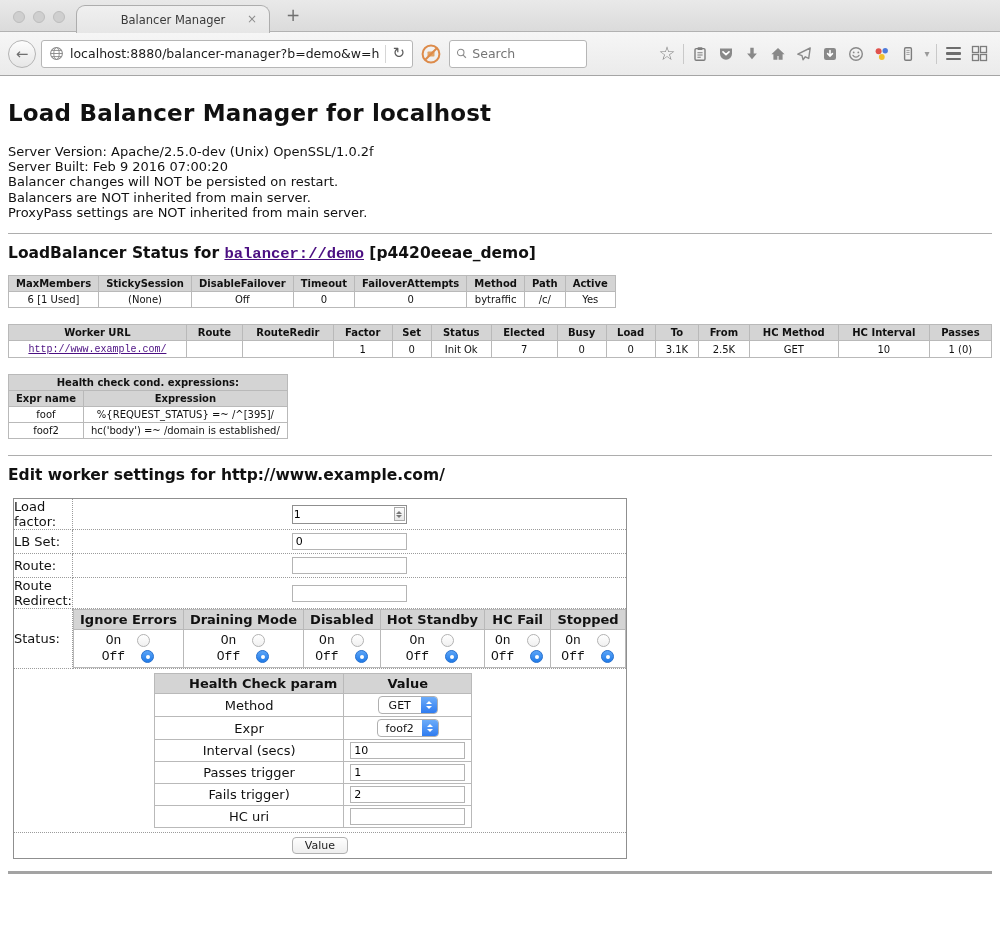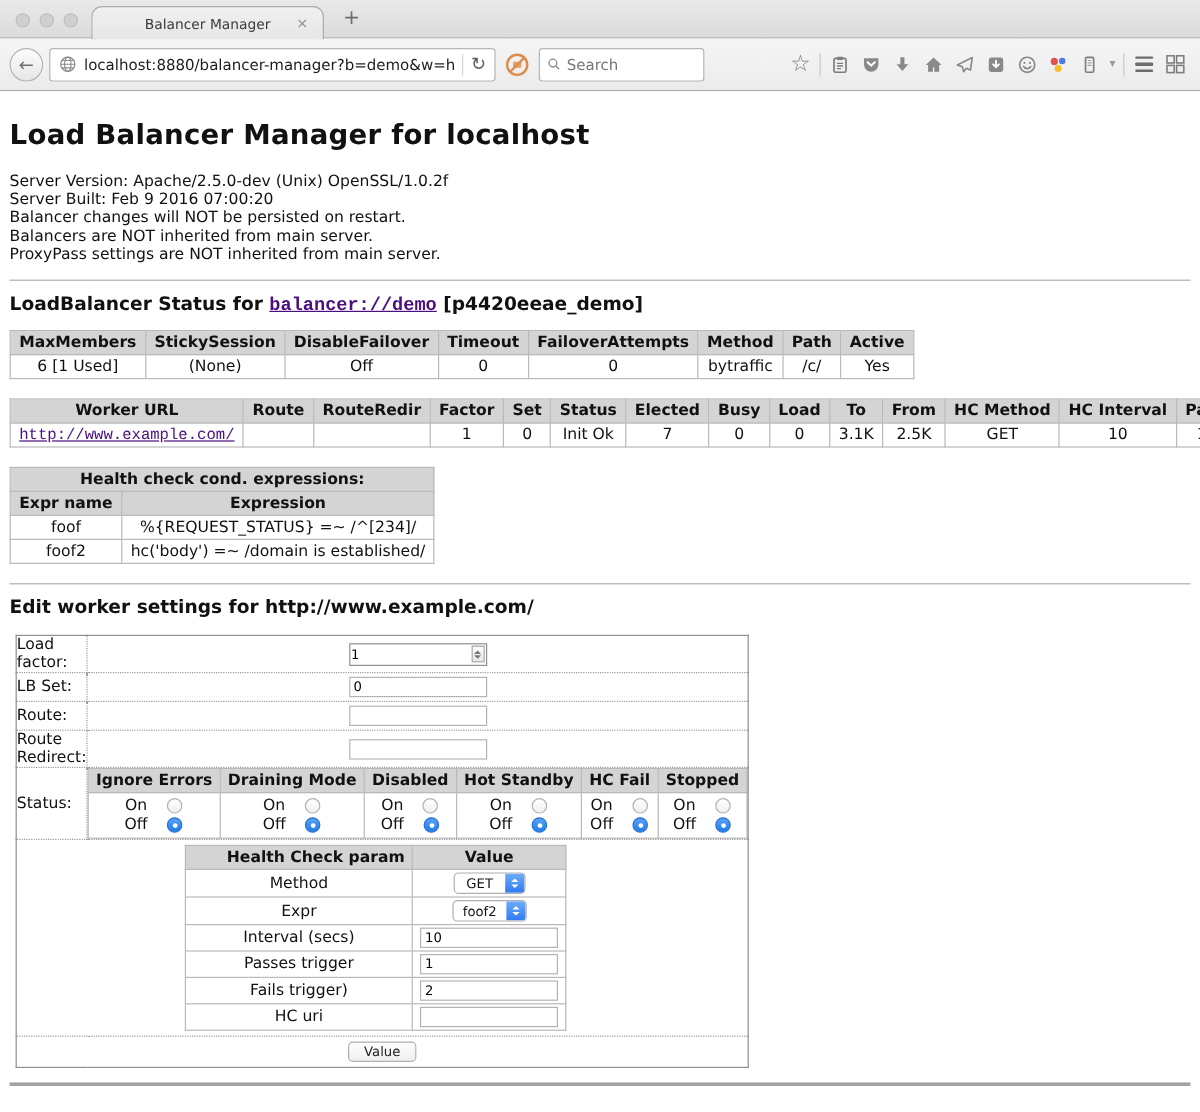--- a/index.html
+++ b/index.html
@@ -40,21 +40,21 @@
   
   .page { padding:14px 8px 0 8px; background:#fff; }
   h1.title { font-size:23px; font-weight:bold; color:#111; margin:10px 0 18px 0; letter-spacing:0.2px; }
   .server-info { font-size:13px; color:#111; line-height:15.2px; margin-bottom:13px; }
   hr.thin { border:0; border-top:1px solid #adadad; margin:10px 0; }
   hr.thick { border:0; border-top:3px solid #a3a3a3; margin:12px 0; }
   h3.sect { font-size:15.5px; font-weight:bold; margin:8px 0 12px 0; color:#111; }
   h3.sect a { color:#4b0f82; }
   a.plink { color:#4b0f82; text-decoration:underline;font-family:Liberation Mono, monospace; }
 
-  table.data { border-collapse:collapse; border:1px solid #9e9e9e; font-size:13px; margin-bottom:16px; background:#fff; }
+  table.data { border-collapse:collapse; border:1px solid #9e9e9e; font-size:10px; margin-bottom:16px; background:#fff; }
   table.data th, table.data td { border:1px solid #b9b9b9; padding:2px 7px; text-align:center; color:#111; white-space:nowrap; }
   table.data th { background:#d4d4d4; font-weight:bold; }
   table.worker { width:984px; }
   td.lft { text-align:center; }
 
   
   table.form { border-collapse:collapse; border:1px solid #8f8f8f; width:560px; font-size:13px; margin:14px 0 0 5px; }
   table.form > tbody > tr > td { border:1px dotted #9b9b9b; padding:0; color:#111; }
   td.flabel { width:95px; text-align:left; height:24px; }
   td.fcontent { text-align:center; }
@@ -63,21 +63,21 @@
   .num-wrap input { border:none; width:100px; height:15px; font-size:11px; font-family:inherit; outline:none; }
   .stepper { width:11px; height:14px; border:1px solid #aaa; background:linear-gradient(#fcfcfc,#e8e8e8);
              display:flex; flex-direction:column; align-items:center; justify-content:center; gap:1px; }
   .stepper i { display:block; width:0; height:0; border-left:3px solid transparent; border-right:3px solid transparent; }
   .stepper .up { border-bottom:3px solid #777; }
   .stepper .dn { border-top:3px solid #777; }
 
   table.nest { border-collapse:collapse; border:1px solid #9e9e9e; font-size:13px; }
   table.nest th, table.nest td { border:1px solid #b9b9b9; padding:2px 6px; text-align:center; white-space:nowrap; }
   table.nest th { background:#d4d4d4; font-weight:bold; }
-  .radio-line { display:grid; grid-template-columns:auto 14px; gap:16px; justify-content:center; align-items:center; margin:1px 0; }
+  .radio-line { display:grid; grid-template-columns:auto 14px; gap:16px; justify-content:center; align-items:center; margin:1px 0;font-family:Liberation Mono, monospace; }
   .radio-line .rl-label { text-align:right; }
   .radio { width:13px; height:13px; border-radius:50%; border:1px solid #b3b3b3; background:linear-gradient(#fff,#f0f0f0); position:relative; }
   .radio.checked { background:linear-gradient(#5aa4f8,#1f7ae8); border-color:#2a72cf; }
   .radio.checked::after { content:""; position:absolute; left:4px; top:4px; width:4px; height:4px; border-radius:50%; background:#fff; }
 
   table.hc { margin:4px 0 4px 140px; }
   .mac-select { display:inline-flex; align-items:stretch; border:1px solid #b0b0b0; border-radius:4px; background:#fff; height:18px; overflow:hidden; vertical-align:middle; }
   .mac-select .val { font-size:11px; padding:1px 8px; display:flex; align-items:center; min-width:42px; justify-content:center; }
   .mac-select .chev { width:16px; background:linear-gradient(#6cacf9,#2f7cf0); display:flex; flex-direction:column; align-items:center; justify-content:center; gap:2px; }
   .mac-select .chev i { display:block; width:0; height:0; border-left:3px solid transparent; border-right:3px solid transparent; }
@@ -302,21 +302,21 @@
     <tbody>
       <tr>
         <th colspan="2">Health check cond. expressions:</th>
       </tr>
       <tr>
         <th>Expr name</th>
         <th>Expression</th>
       </tr>
       <tr>
         <td>foof</td>
-        <td class="lft">%{REQUEST_STATUS} =~ /^[234]/</td>
+        <td class="lft">%{REQUEST_STATUS} =~ /^[395]/</td>
       </tr>
       <tr>
         <td>foof2</td>
         <td class="lft">hc('body') =~ /domain is established/</td>
       </tr>
     </tbody>
   </table>
 
   <hr class="thin">
 

